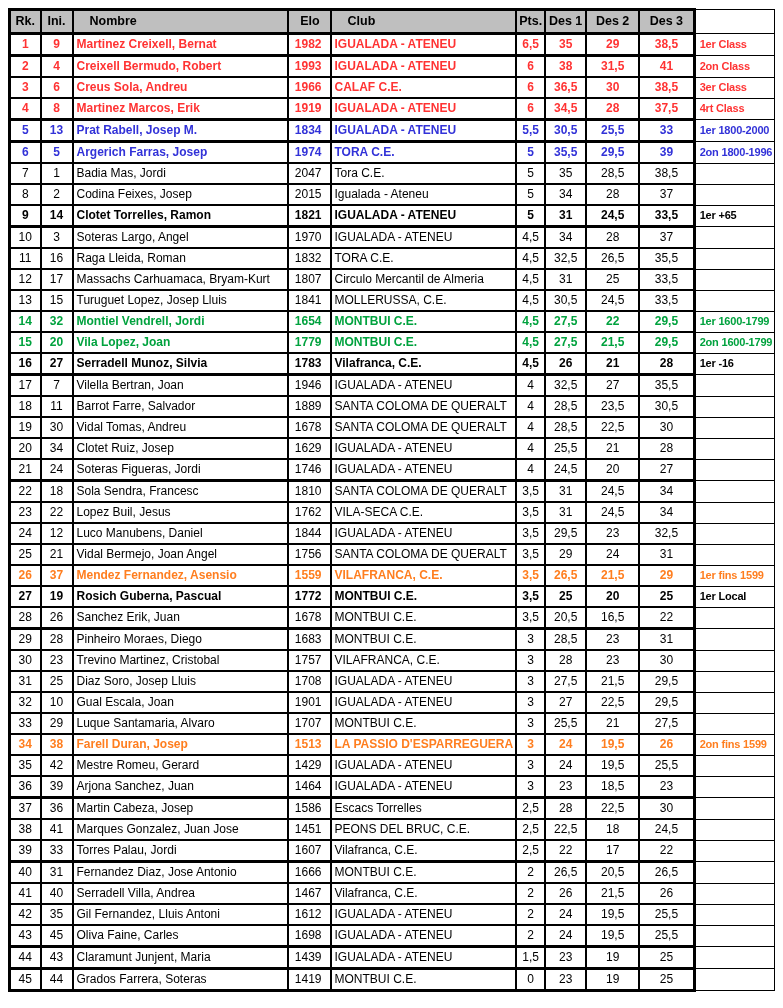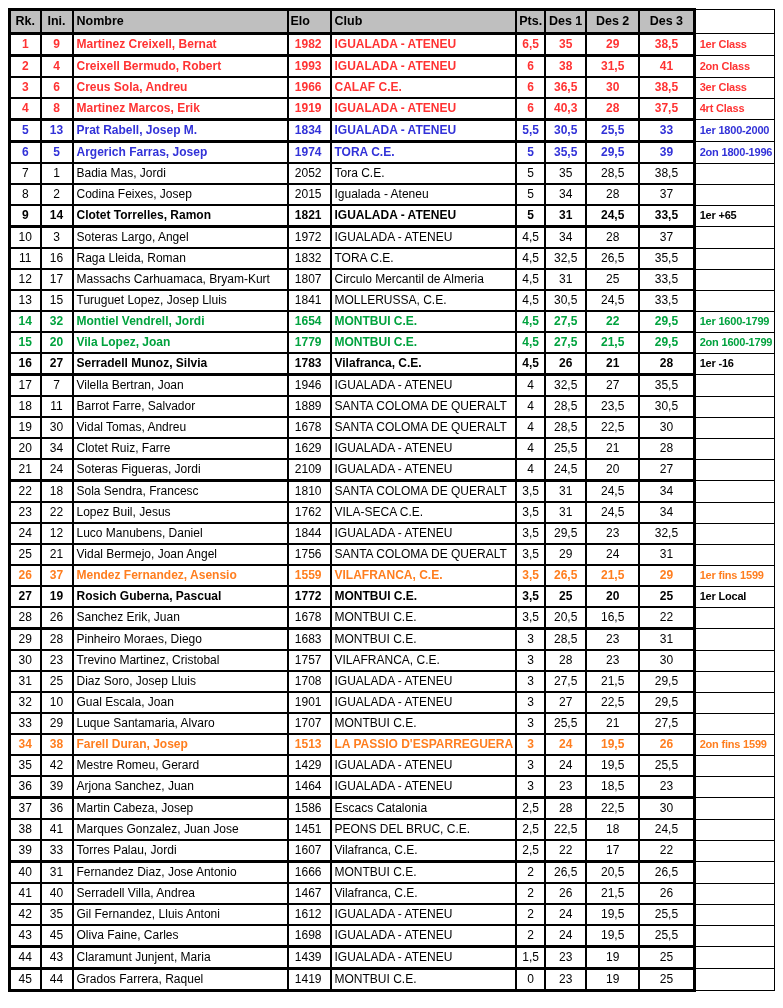--- a/index.html
+++ b/index.html
@@ -51,22 +51,22 @@
     letter-spacing:-0.2px;
     margin-top:20px;
   }
   tr.last-row td.cell-award { border-bottom:1px solid #000; }
   
   tr.group-end td:not(.cell-award) { border-bottom:3px solid #000; }
 
   .num { text-align:center; }
   .cell-nombre, .cell-club { text-align:left; padding-left:3px; }
   .cell-elo { text-align:right; padding-right:8px; }
-  th.h-nombre, th.h-club { text-align:left; padding-left:3px; }
-  th.h-elo { text-align:left; padding-right:0; }
+  th.h-nombre, th.h-club { text-align:left; padding-left:16px; }
+  th.h-elo { text-align:center; padding-right:0; }
 
   tr.c-normal      { color:#000; font-weight:normal; }
   tr.c-black-bold  { color:#000; font-weight:bold; }
   tr.c-red         { color:var(--c-red,#f33);    font-weight:bold; }
   tr.c-blue        { color:var(--c-blue,#33c);   font-weight:bold; }
   tr.c-green       { color:var(--c-green,#0a3);  font-weight:bold; }
   tr.c-orange      { color:var(--c-orange,#f80); font-weight:bold; }
   td.cell-award { font-weight:bold; }
 </style>
 </head>
@@ -137,21 +137,21 @@
           <td class="cell-des3 num col-d3">38,5</td>
           <td class="cell-award">3er Class</td>
         </tr>
         <tr class="c-red group-end">
           <td class="cell-rk num col-first">4</td>
           <td class="cell-ini num">8</td>
           <td class="cell-nombre">Martinez Marcos, Erik</td>
           <td class="cell-elo">1919</td>
           <td class="cell-club">IGUALADA - ATENEU</td>
           <td class="cell-pts num">6</td>
-          <td class="cell-des1 num">40,3</td>
+          <td class="cell-des1 num">34,5</td>
           <td class="cell-des2 num">28</td>
           <td class="cell-des3 num col-d3">37,5</td>
           <td class="cell-award">4rt Class</td>
         </tr>
         <tr class="c-blue group-end">
           <td class="cell-rk num col-first">5</td>
           <td class="cell-ini num">13</td>
           <td class="cell-nombre">Prat Rabell, Josep M.</td>
           <td class="cell-elo">1834</td>
           <td class="cell-club">IGUALADA - ATENEU</td>
@@ -170,21 +170,21 @@
           <td class="cell-pts num">5</td>
           <td class="cell-des1 num">35,5</td>
           <td class="cell-des2 num">29,5</td>
           <td class="cell-des3 num col-d3">39</td>
           <td class="cell-award">2on 1800-1996</td>
         </tr>
         <tr class="c-normal">
           <td class="cell-rk num col-first">7</td>
           <td class="cell-ini num">1</td>
           <td class="cell-nombre">Badia Mas, Jordi</td>
-          <td class="cell-elo">2052</td>
+          <td class="cell-elo">2047</td>
           <td class="cell-club">Tora C.E.</td>
           <td class="cell-pts num">5</td>
           <td class="cell-des1 num">35</td>
           <td class="cell-des2 num">28,5</td>
           <td class="cell-des3 num col-d3">38,5</td>
           <td class="cell-award"></td>
         </tr>
         <tr class="c-normal">
           <td class="cell-rk num col-first">8</td>
           <td class="cell-ini num">2</td>
@@ -206,21 +206,21 @@
           <td class="cell-pts num">5</td>
           <td class="cell-des1 num">31</td>
           <td class="cell-des2 num">24,5</td>
           <td class="cell-des3 num col-d3">33,5</td>
           <td class="cell-award">1er +65</td>
         </tr>
         <tr class="c-normal">
           <td class="cell-rk num col-first">10</td>
           <td class="cell-ini num">3</td>
           <td class="cell-nombre">Soteras Largo, Angel</td>
-          <td class="cell-elo">1972</td>
+          <td class="cell-elo">1970</td>
           <td class="cell-club">IGUALADA - ATENEU</td>
           <td class="cell-pts num">4,5</td>
           <td class="cell-des1 num">34</td>
           <td class="cell-des2 num">28</td>
           <td class="cell-des3 num col-d3">37</td>
           <td class="cell-award"></td>
         </tr>
         <tr class="c-normal">
           <td class="cell-rk num col-first">11</td>
           <td class="cell-ini num">16</td>
@@ -325,34 +325,34 @@
           <td class="cell-club">SANTA COLOMA DE QUERALT</td>
           <td class="cell-pts num">4</td>
           <td class="cell-des1 num">28,5</td>
           <td class="cell-des2 num">22,5</td>
           <td class="cell-des3 num col-d3">30</td>
           <td class="cell-award"></td>
         </tr>
         <tr class="c-normal">
           <td class="cell-rk num col-first">20</td>
           <td class="cell-ini num">34</td>
-          <td class="cell-nombre">Clotet Ruiz, Farre</td>
+          <td class="cell-nombre">Clotet Ruiz, Josep</td>
           <td class="cell-elo">1629</td>
           <td class="cell-club">IGUALADA - ATENEU</td>
           <td class="cell-pts num">4</td>
           <td class="cell-des1 num">25,5</td>
           <td class="cell-des2 num">21</td>
           <td class="cell-des3 num col-d3">28</td>
           <td class="cell-award"></td>
         </tr>
         <tr class="c-normal group-end">
           <td class="cell-rk num col-first">21</td>
           <td class="cell-ini num">24</td>
           <td class="cell-nombre">Soteras Figueras, Jordi</td>
-          <td class="cell-elo">2109</td>
+          <td class="cell-elo">1746</td>
           <td class="cell-club">IGUALADA - ATENEU</td>
           <td class="cell-pts num">4</td>
           <td class="cell-des1 num">24,5</td>
           <td class="cell-des2 num">20</td>
           <td class="cell-des3 num col-d3">27</td>
           <td class="cell-award"></td>
         </tr>
         <tr class="c-normal">
           <td class="cell-rk num col-first">22</td>
           <td class="cell-ini num">18</td>
@@ -531,21 +531,21 @@
           <td class="cell-des1 num">23</td>
           <td class="cell-des2 num">18,5</td>
           <td class="cell-des3 num col-d3">23</td>
           <td class="cell-award"></td>
         </tr>
         <tr class="c-normal">
           <td class="cell-rk num col-first">37</td>
           <td class="cell-ini num">36</td>
           <td class="cell-nombre">Martin Cabeza, Josep</td>
           <td class="cell-elo">1586</td>
-          <td class="cell-club">Escacs Catalonia</td>
+          <td class="cell-club">Escacs Torrelles</td>
           <td class="cell-pts num">2,5</td>
           <td class="cell-des1 num">28</td>
           <td class="cell-des2 num">22,5</td>
           <td class="cell-des3 num col-d3">30</td>
           <td class="cell-award"></td>
         </tr>
         <tr class="c-normal">
           <td class="cell-rk num col-first">38</td>
           <td class="cell-ini num">41</td>
           <td class="cell-nombre">Marques Gonzalez, Juan Jose</td>
@@ -625,21 +625,21 @@
           <td class="cell-club">IGUALADA - ATENEU</td>
           <td class="cell-pts num">1,5</td>
           <td class="cell-des1 num">23</td>
           <td class="cell-des2 num">19</td>
           <td class="cell-des3 num col-d3">25</td>
           <td class="cell-award"></td>
         </tr>
         <tr class="c-normal last-row">
           <td class="cell-rk num col-first">45</td>
           <td class="cell-ini num">44</td>
-          <td class="cell-nombre">Grados Farrera, Raquel</td>
+          <td class="cell-nombre">Grados Farrera, Soteras</td>
           <td class="cell-elo">1419</td>
           <td class="cell-club">MONTBUI C.E.</td>
           <td class="cell-pts num">0</td>
           <td class="cell-des1 num">23</td>
           <td class="cell-des2 num">19</td>
           <td class="cell-des3 num col-d3">25</td>
           <td class="cell-award"></td>
         </tr>
       </tbody>
   </table>

